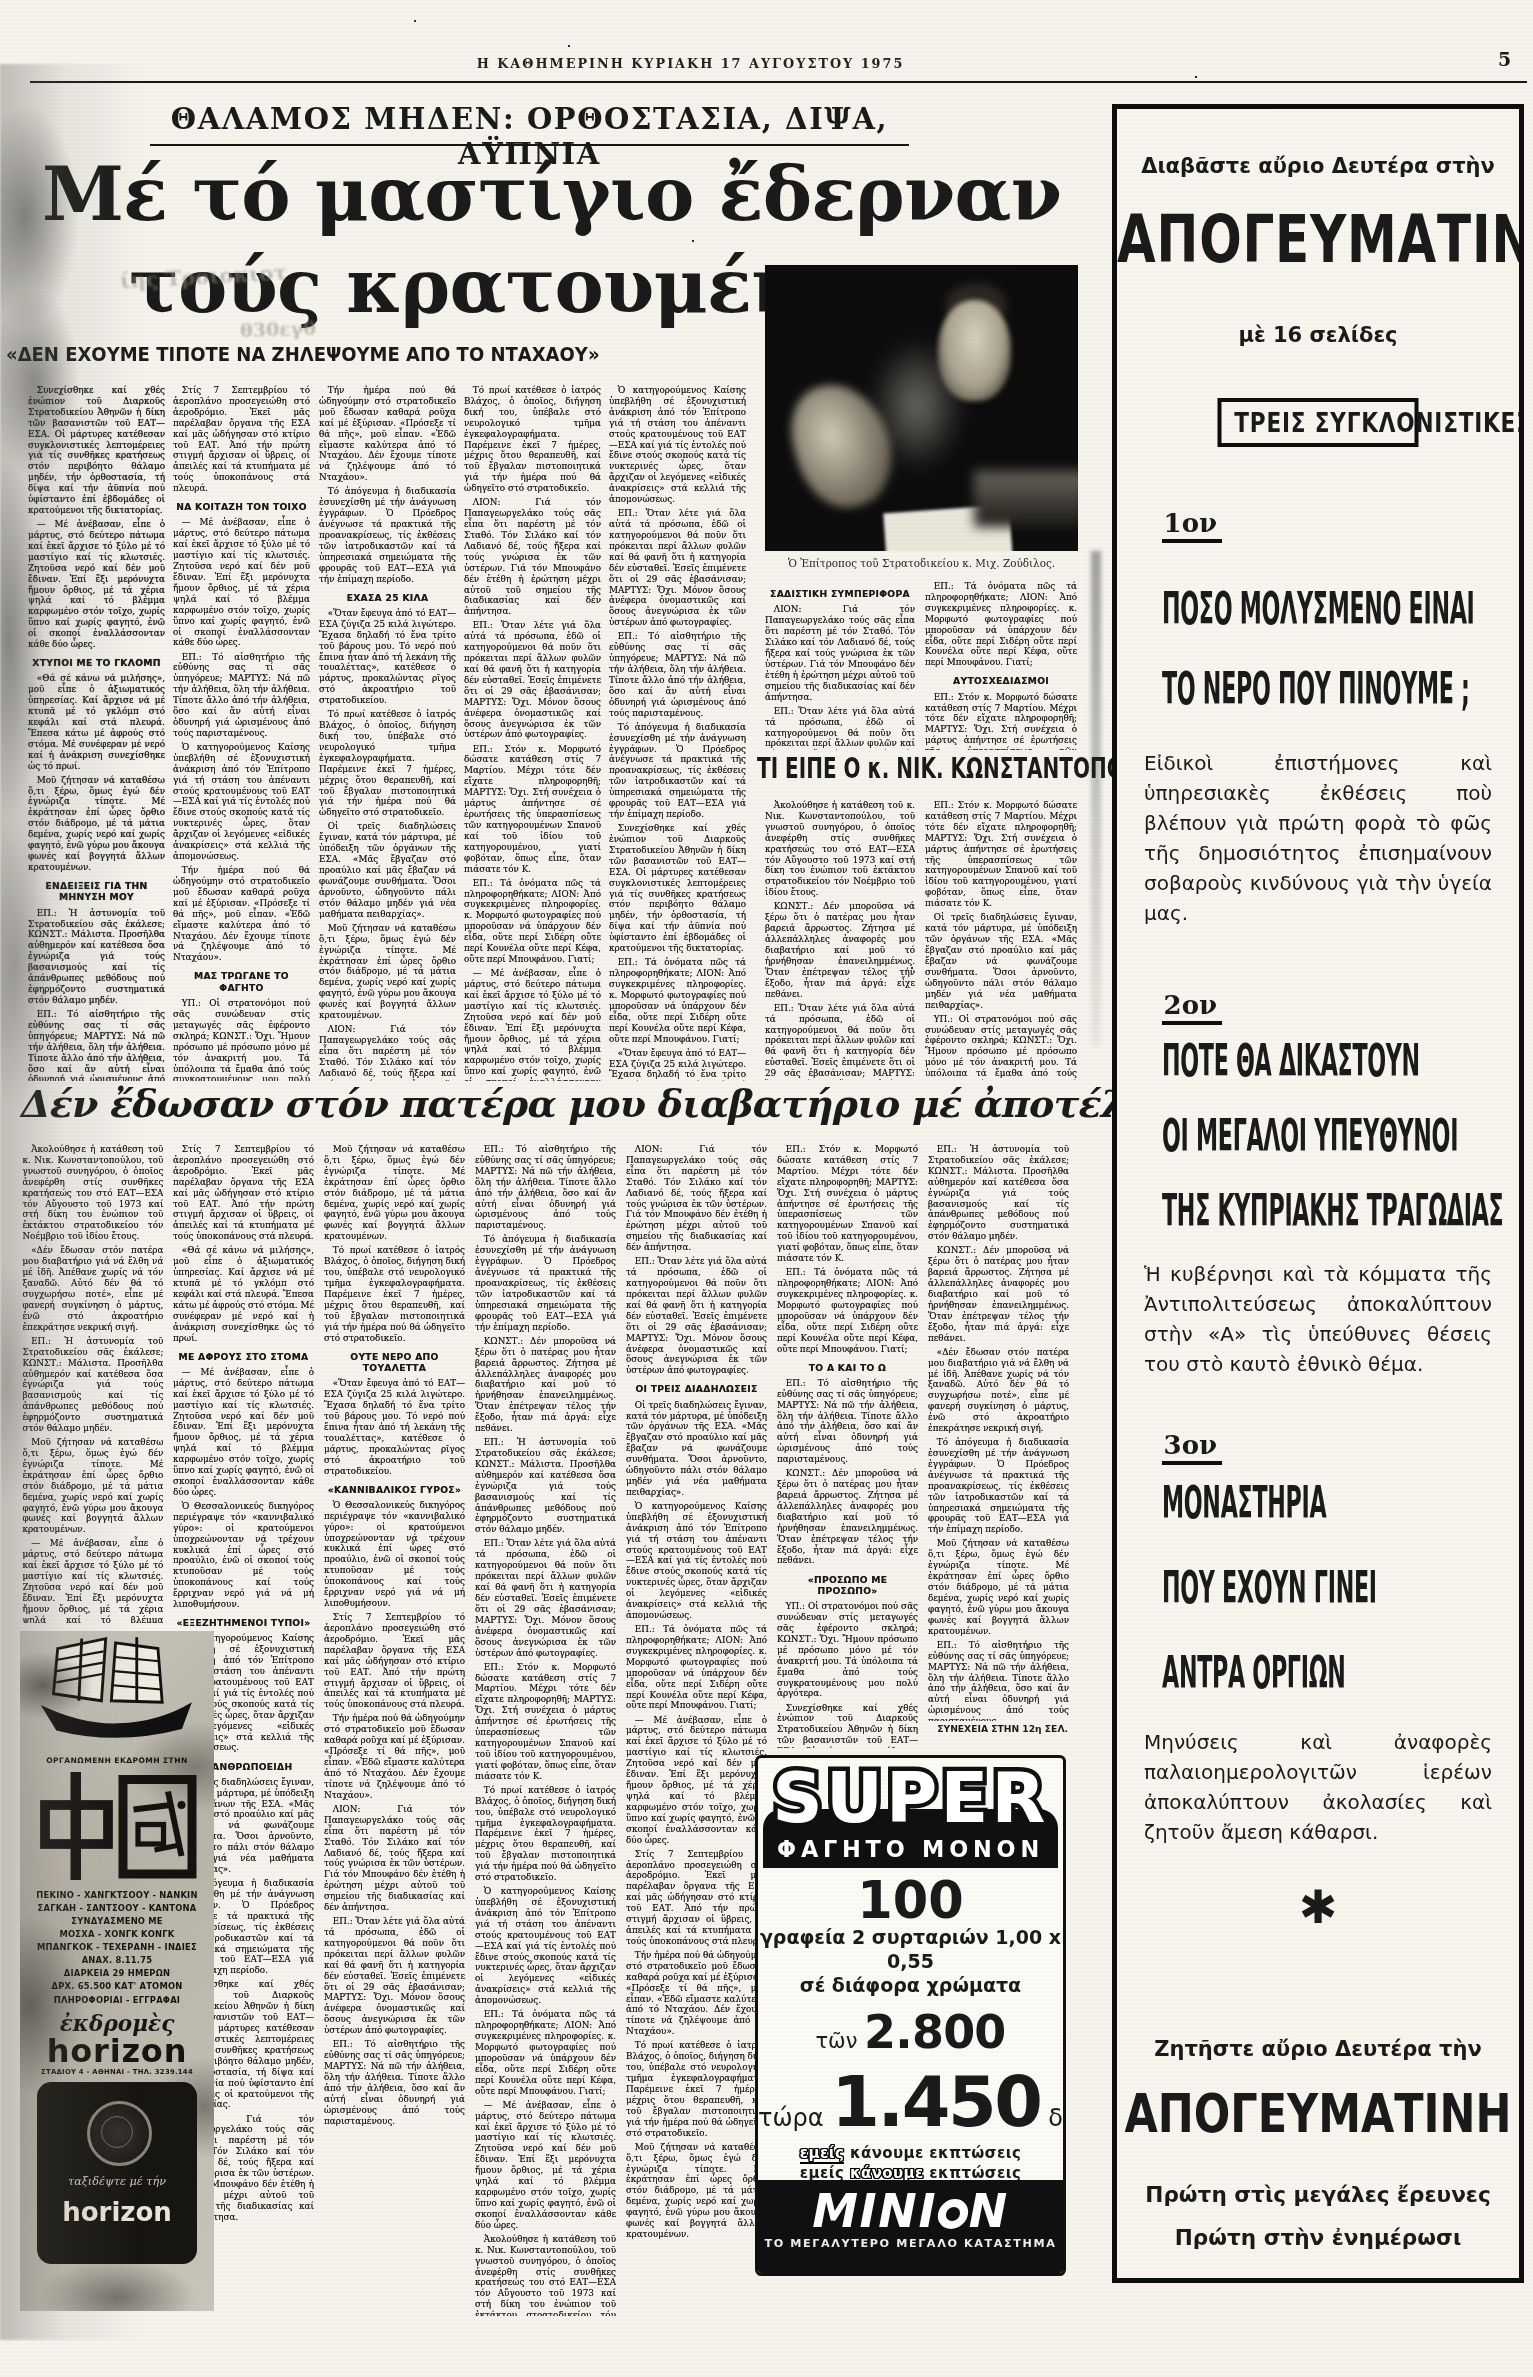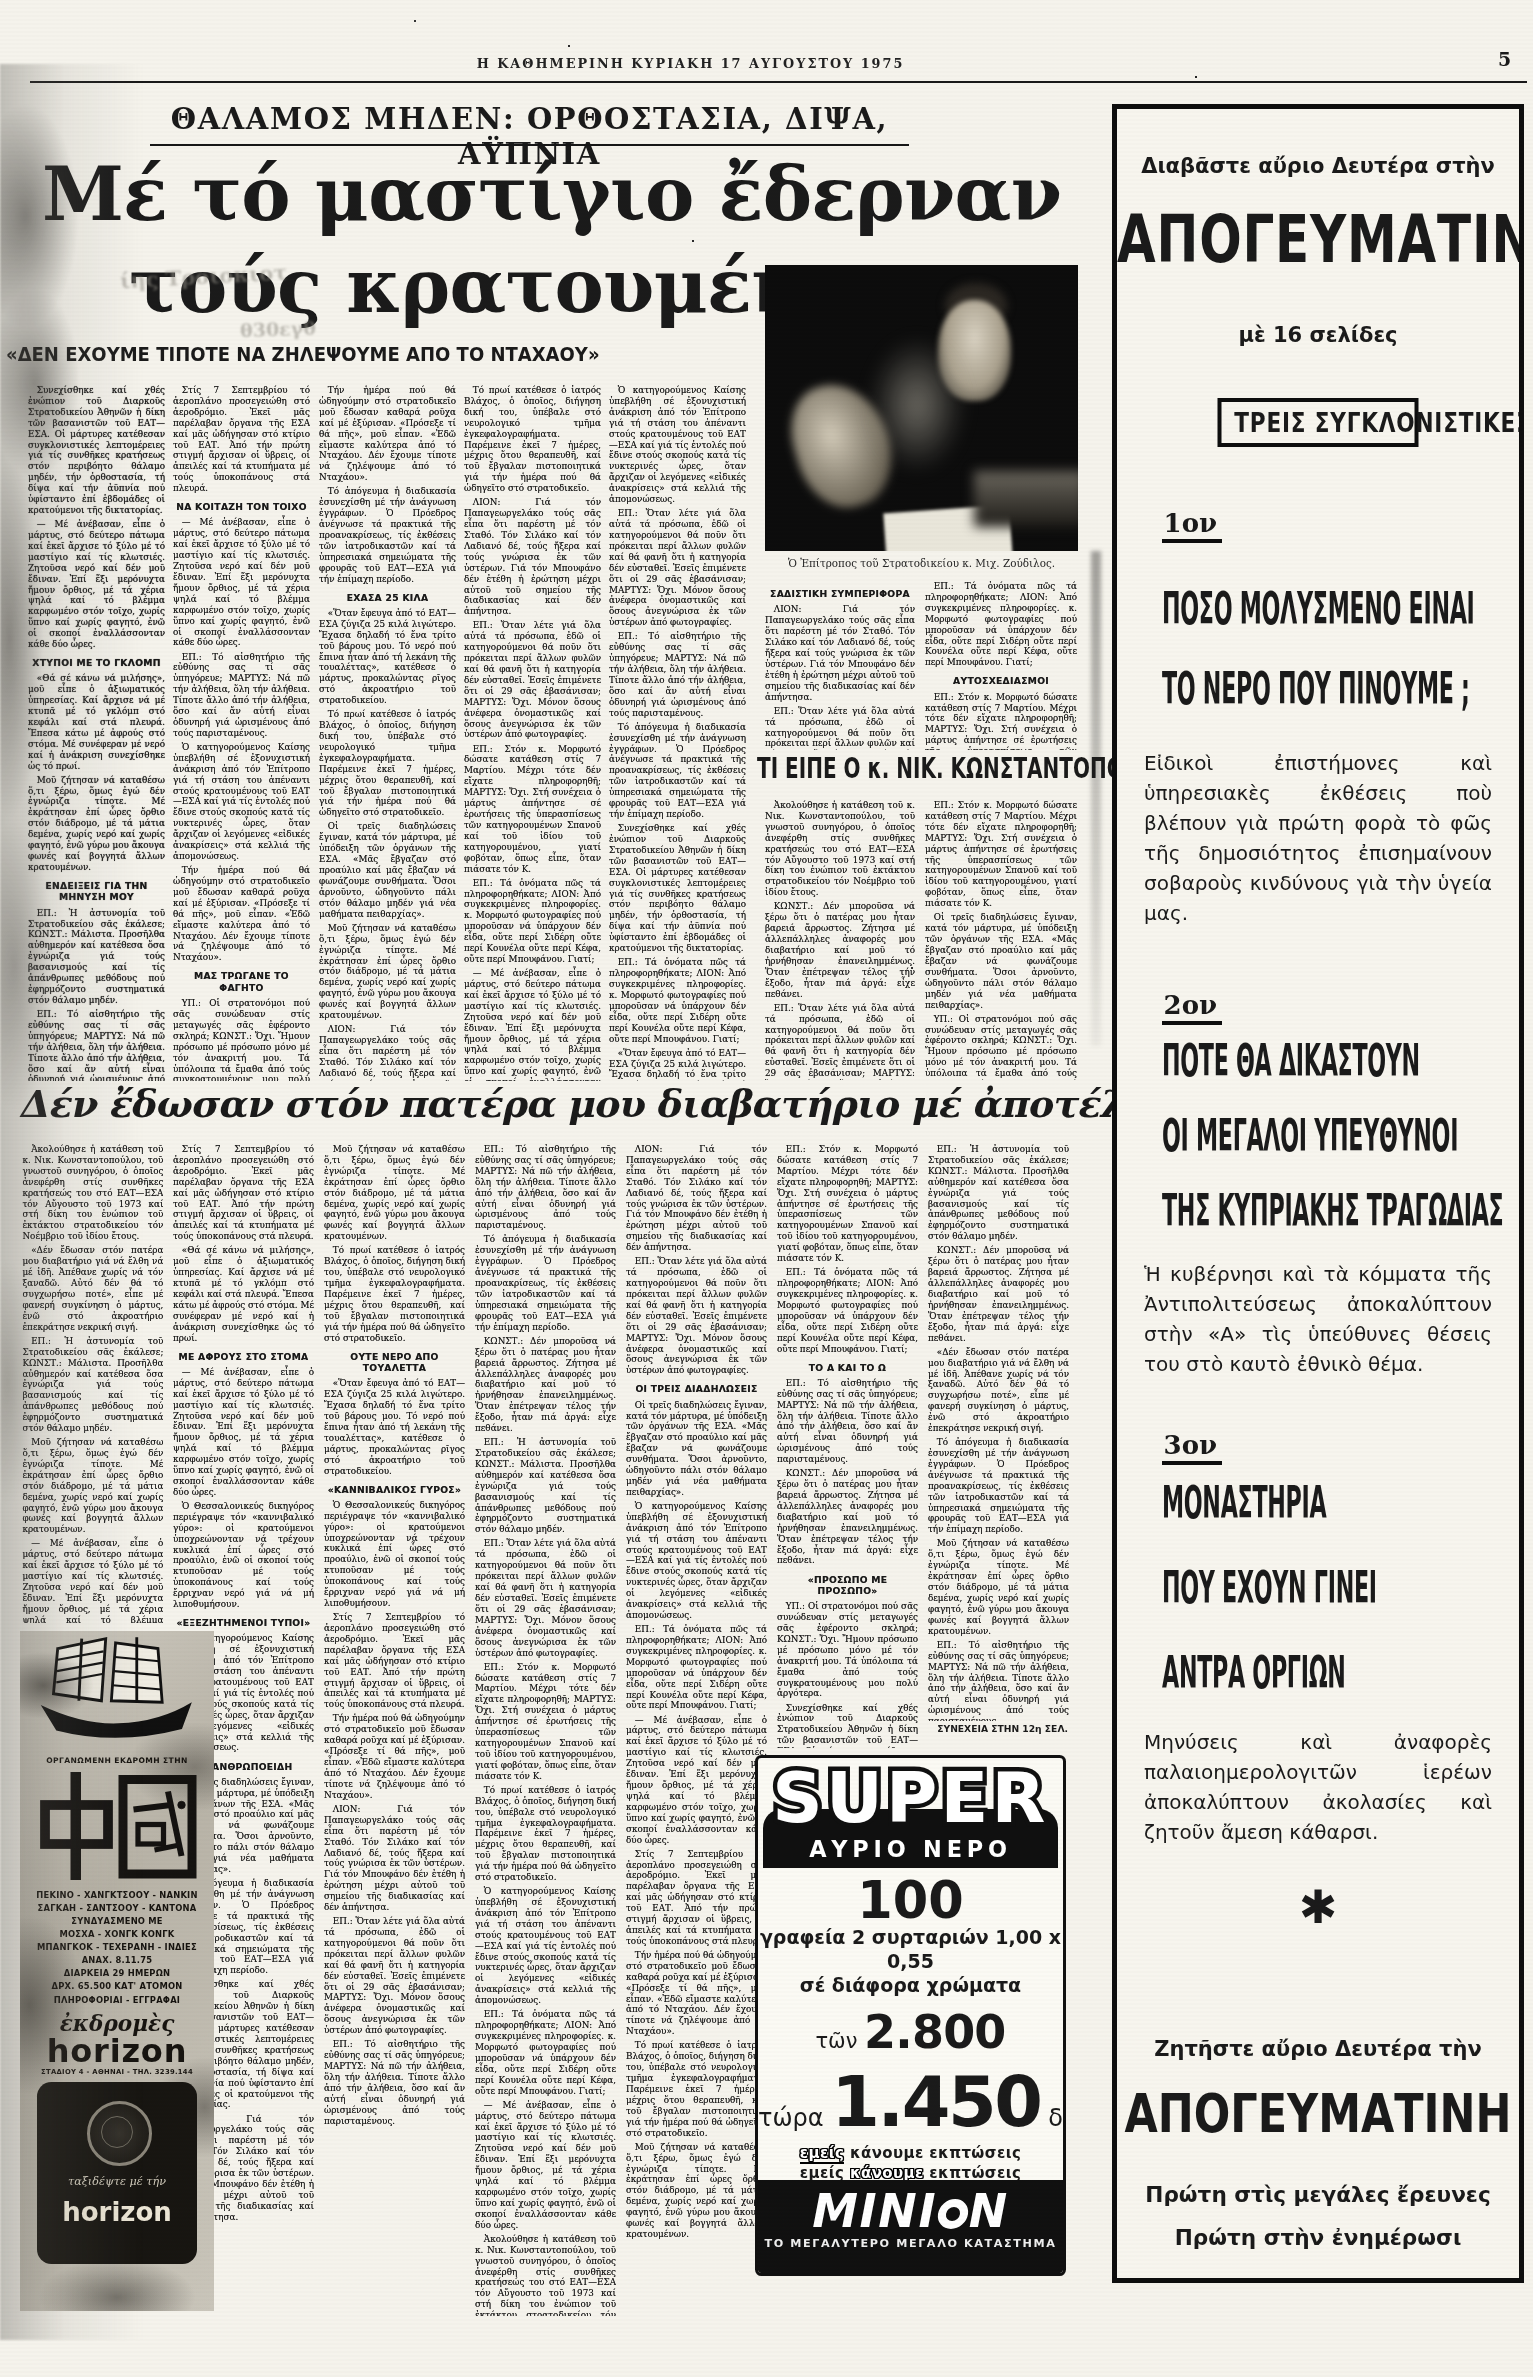--- a/index.html
+++ b/index.html
@@ -317,21 +317,21 @@
     <div class="sb-body" style="top:1618px;">Μηνύσεις καὶ ἀναφορὲς παλαιοημερολογιτῶν ἱερέων ἀποκαλύπτουν ἀκολασίες καὶ ζητοῦν ἄμεση κάθαρσι.</div>
     <div class="sb-star" style="top:1771px;">✱</div>
     <div class="sb-flead" style="top:1928px;">Ζητῆστε αὔριο Δευτέρα τὴν</div>
     <div class="sb-fbrand" style="top:1973px;">ΑΠΟΓΕΥΜΑΤΙΝΗ</div>
     <div class="sb-fline" style="top:2073px;">Πρώτη στὶς μεγάλες ἔρευνες</div>
     <div class="sb-fline" style="top:2116px;">Πρώτη στὴν ἐνημέρωσι</div>
   </aside>
 
   <div class="abs superad">
     <div class="super-band">
-      <div class="t">ΑΥΡΙΟ ΝΕΡΟ</div>
+      <div class="t">ΦΑΓΗΤΟ ΜΟΝΟΝ</div>
     </div>
     <div class="super-wrap">
       <div class="super-t super-stroke">SUPER</div>
       <div class="super-t super-fill">SUPER</div>
     </div>
     <div class="sa-qty">100</div>
     <div class="sa-desc">γραφεία 2 συρταριών 1,00 x 0,55</div>
     <div class="sa-desc">σέ διάφορα χρώματα</div>
     <div class="sa-was">
       <span>τῶν</span>

